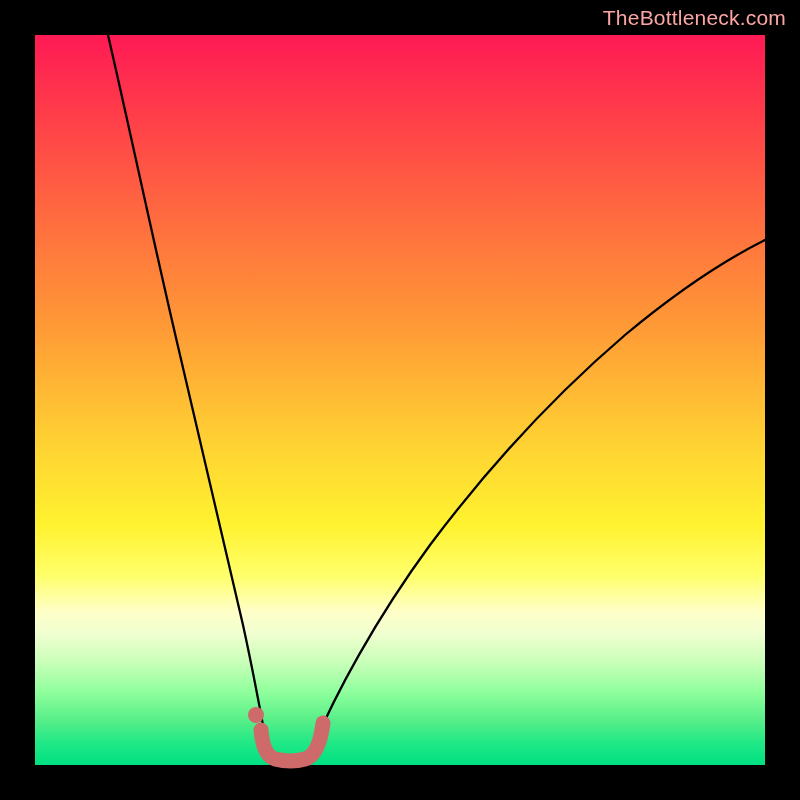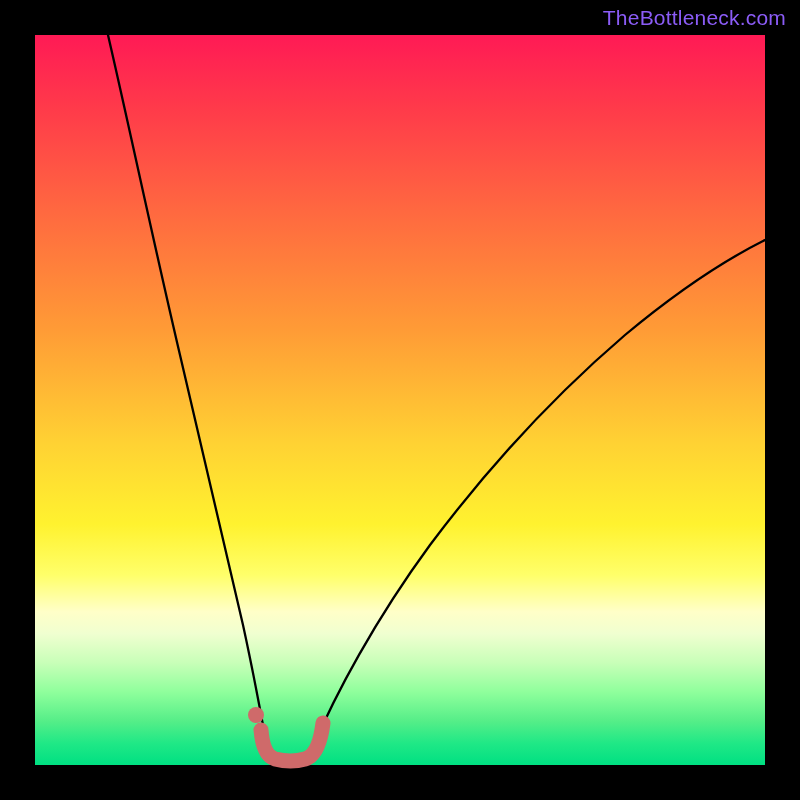--- a/index.html
+++ b/index.html
@@ -39,21 +39,21 @@
       #8fff9c 90%,
       #55ee88 94%,
       #20e886 97%,
       #00e082 100%
     );
   }
   .watermark {
     position: absolute;
     top: 6px;
     right: 14px;
-    color: #8b5cf6;
+    color: #fca5a5;
     font-size: 21px;
     letter-spacing: 0.2px;
     z-index: 5;
     font-weight: 500;
   }
   svg.curves {
     position: absolute;
     left: 0;
     top: 0;
     width: 730px;

